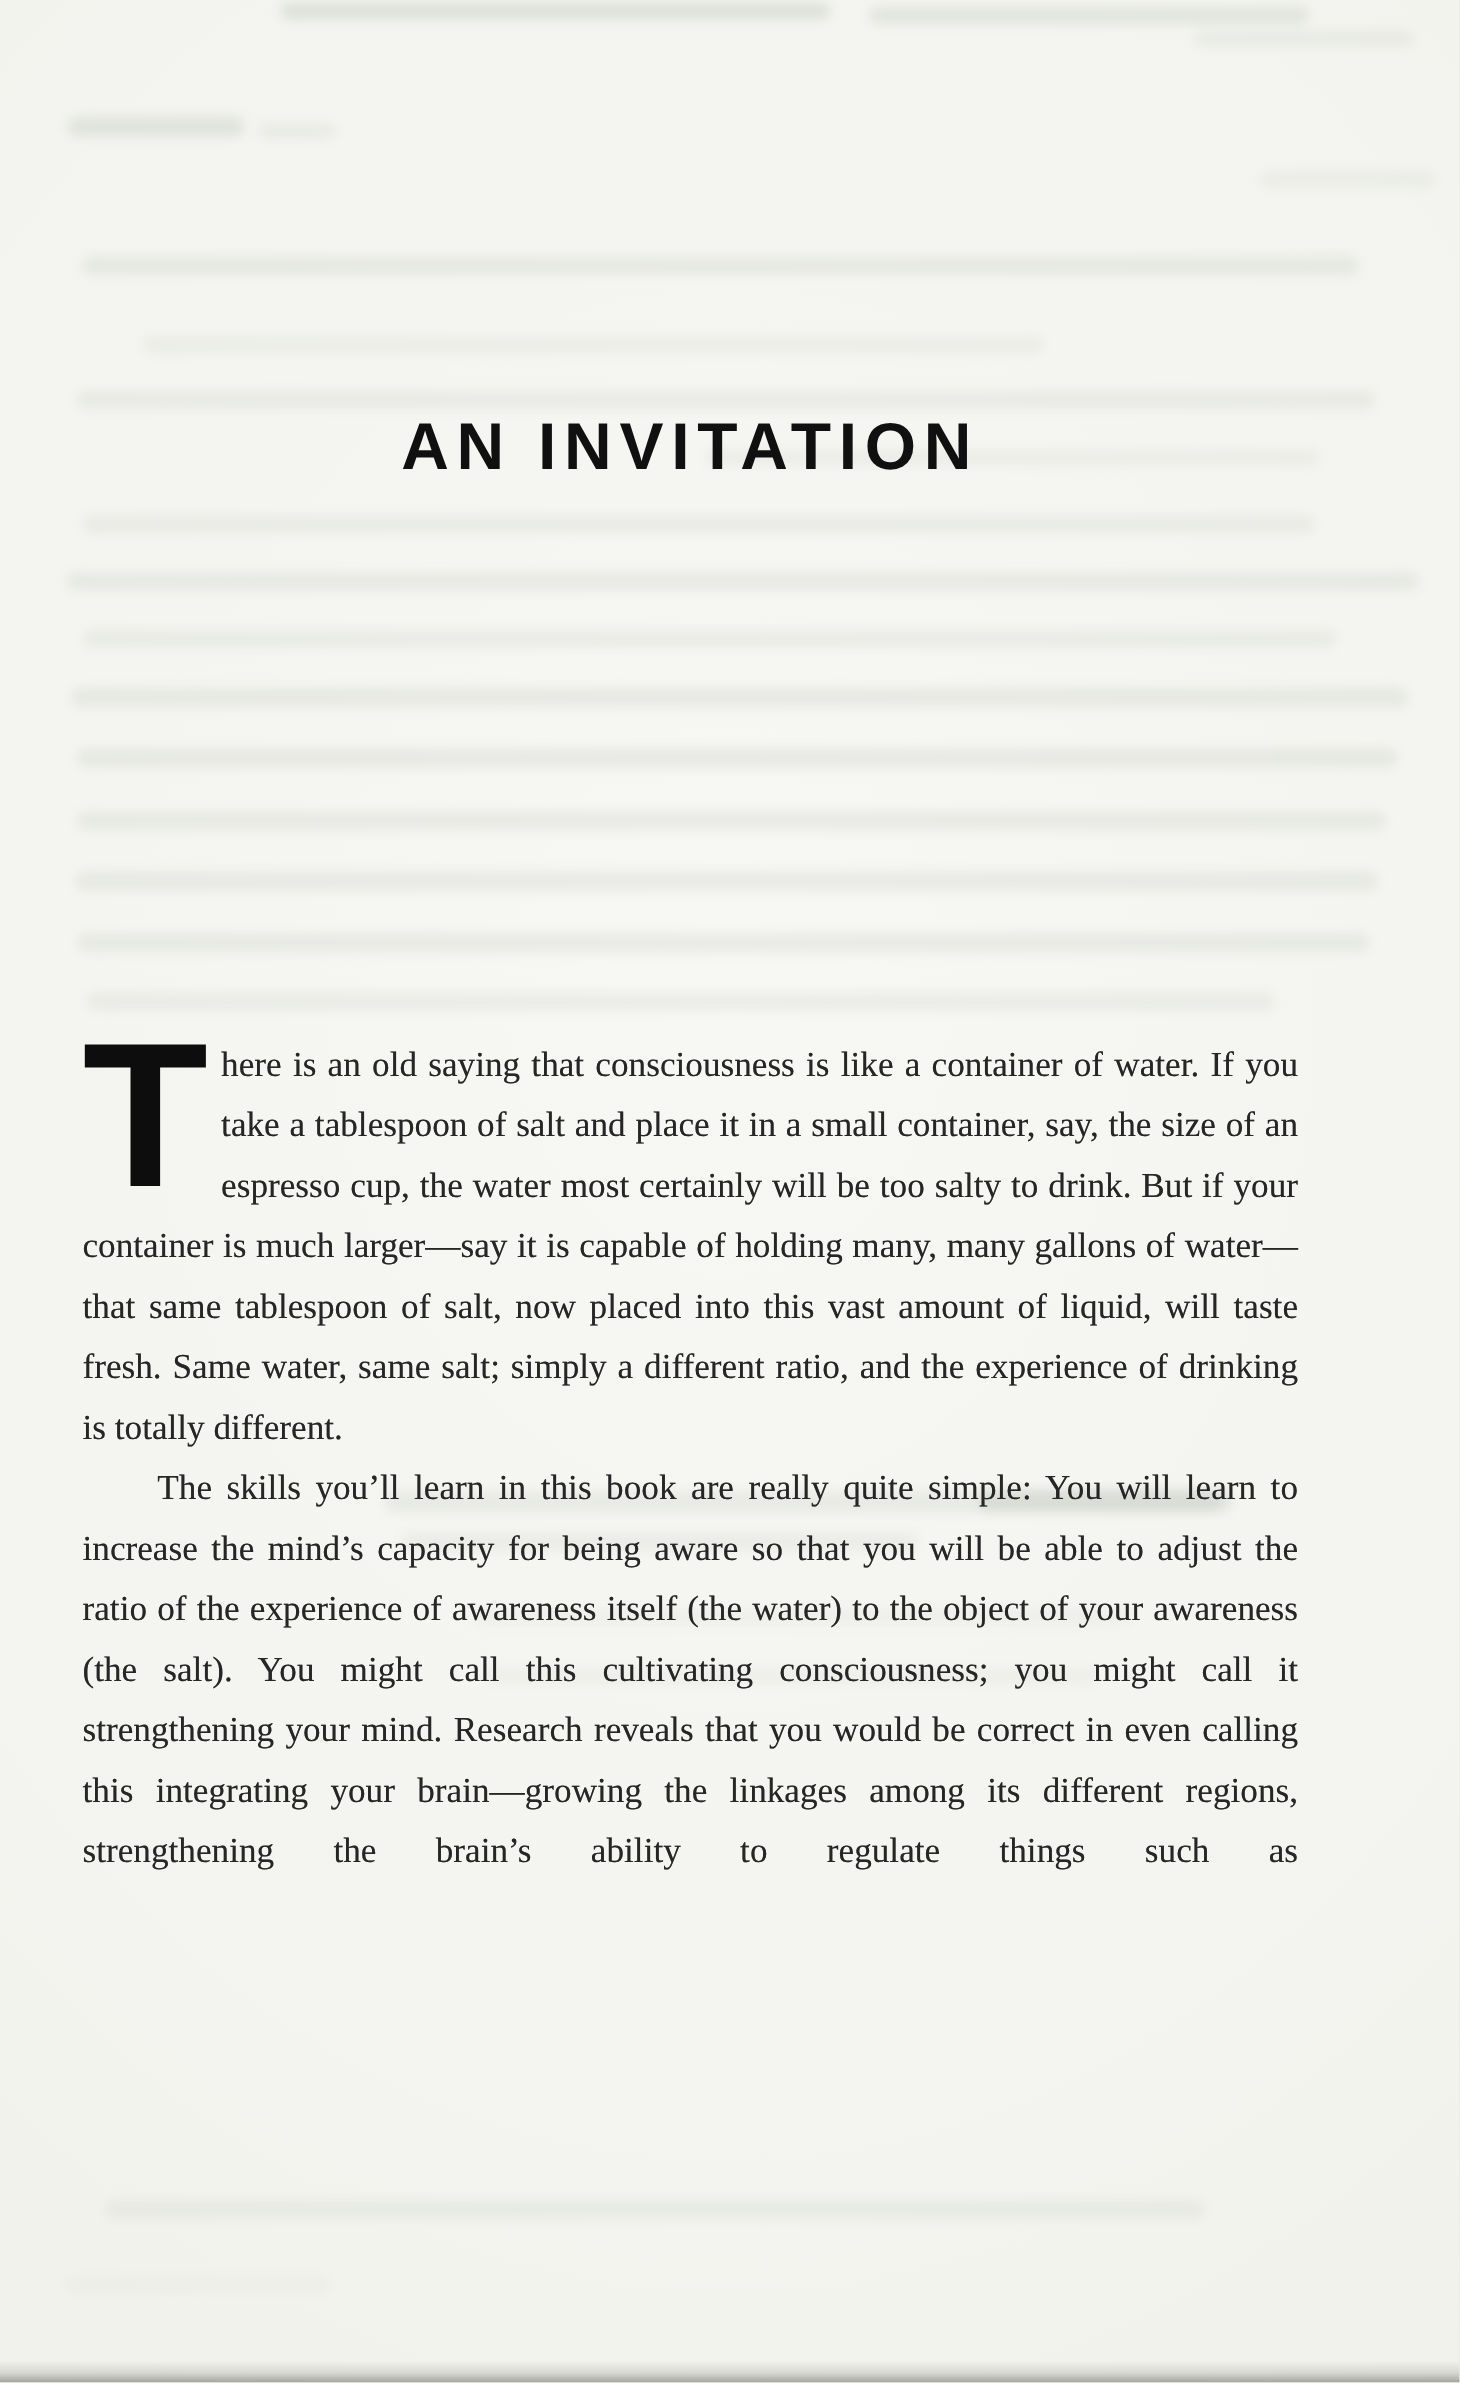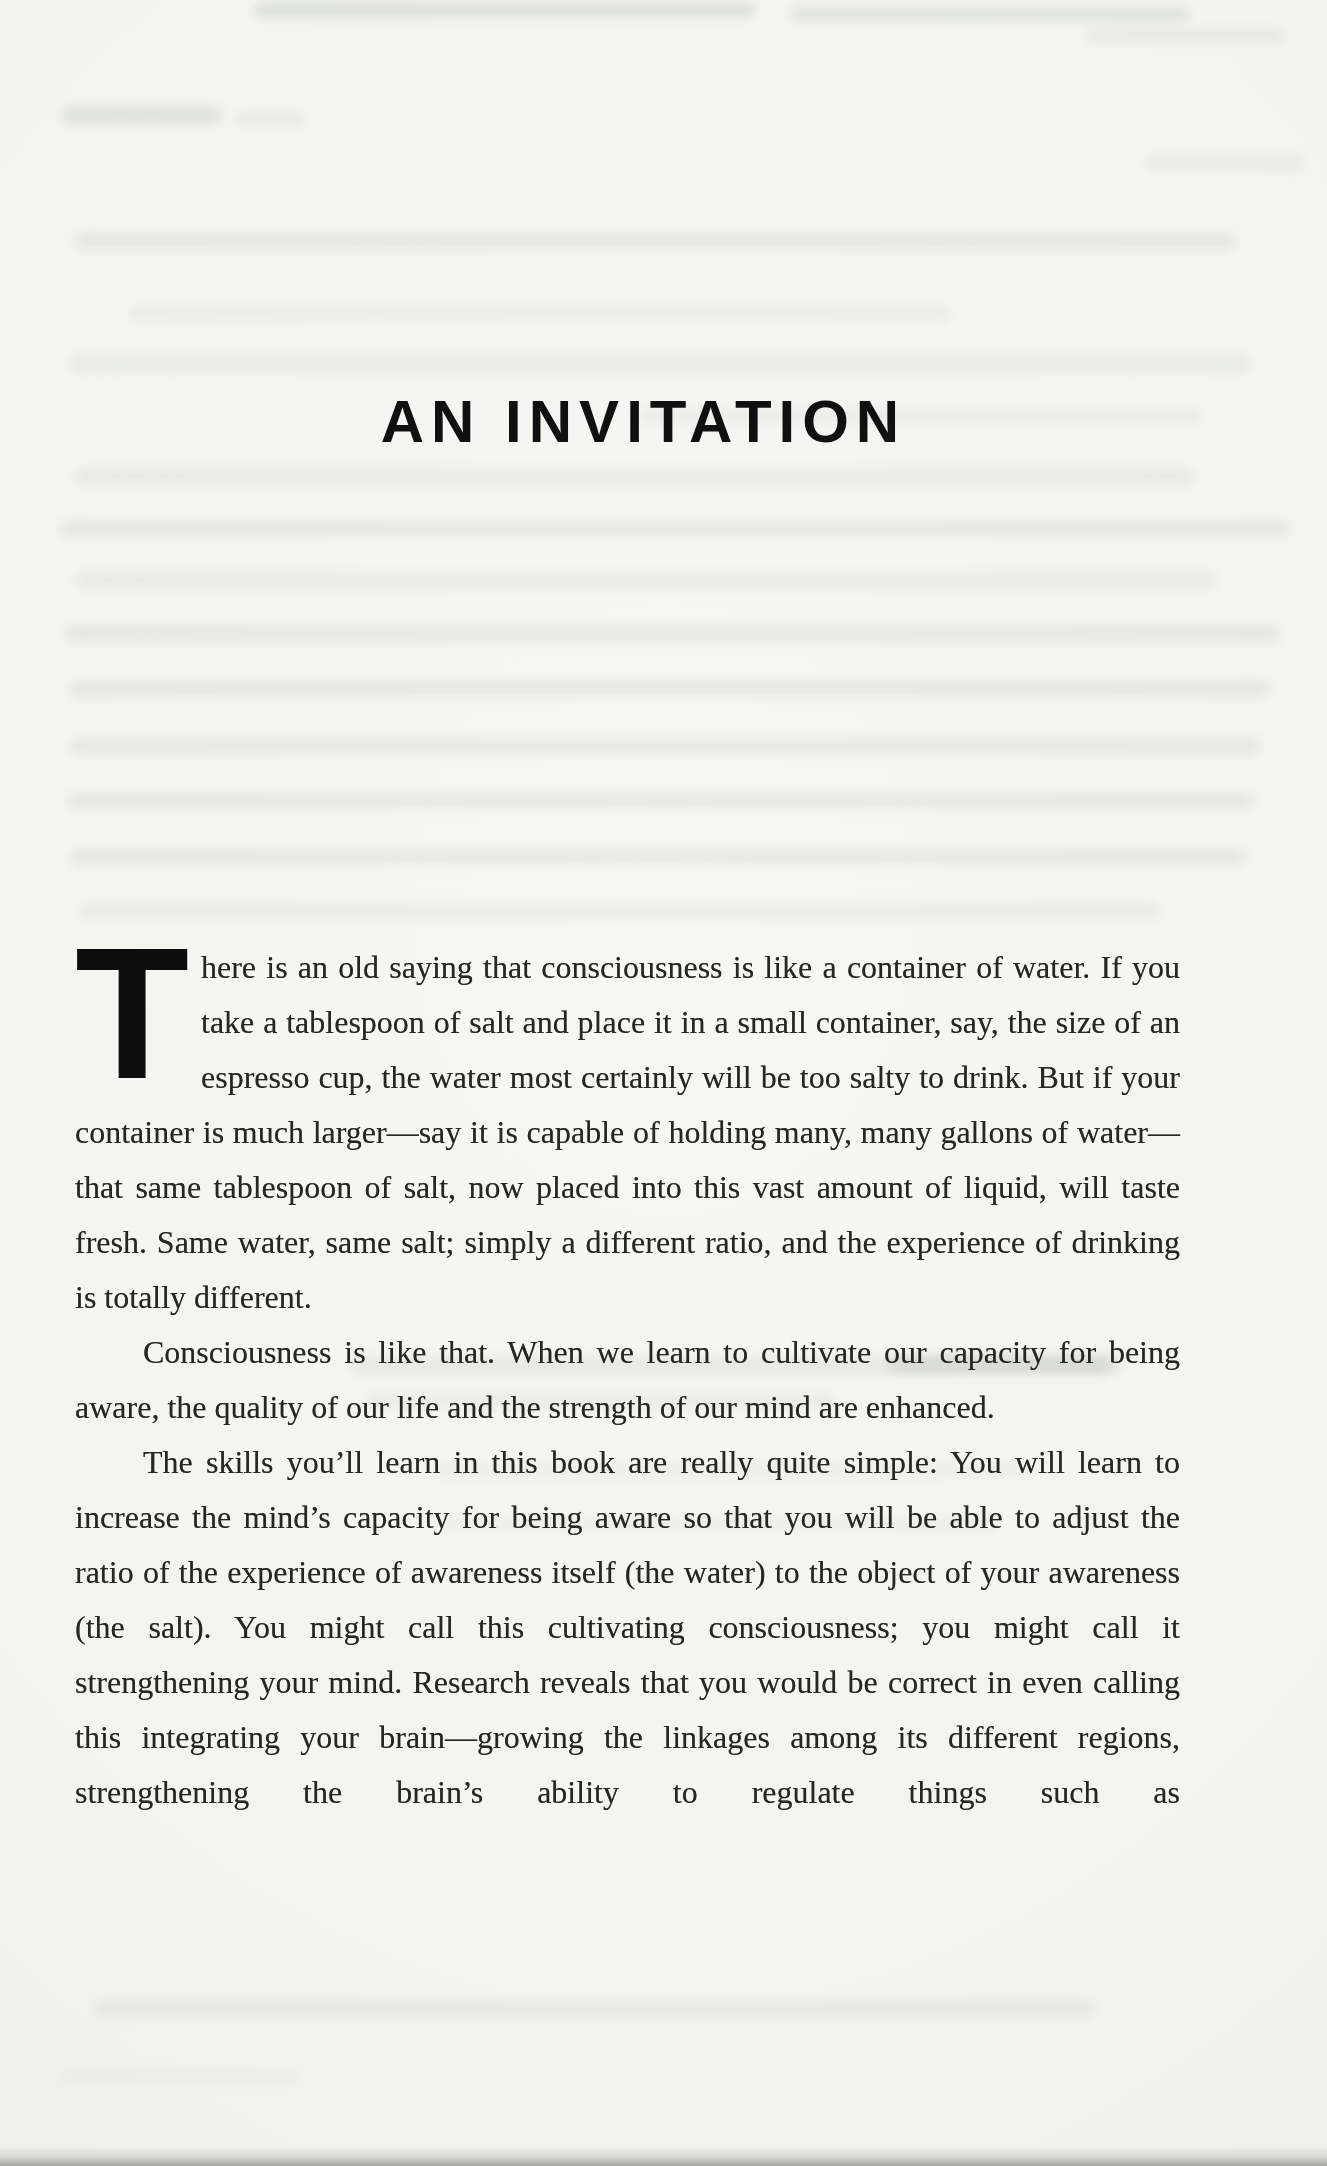--- a/index.html
+++ b/index.html
@@ -21,21 +21,21 @@
   .ghost{
     position:absolute;
     background:#8e968c;
     filter:blur(5px);
     border-radius:8px;
     pointer-events:none;
   }
   .title{
     position:absolute;
     left:75px;top:376px;width:1105px;
-    margin:16px;
+    margin:0;
     text-align:center;
     font-family:"Liberation Sans", sans-serif;
     font-weight:700;
     font-size:60px;
     line-height:1;
     letter-spacing:7px;
     color:var(--title-ink);
     white-space:nowrap;
   }
   .body{
@@ -103,18 +103,17 @@
       <div class="ghost" style="left: 430px; top: 1462px; width: 600px; height: 16px; opacity: 0.06;"></div>
       <div class="ghost" style="left: 440px; top: 1516px; width: 560px; height: 16px; opacity: 0.06;"></div>
       <div class="ghost" style="left: 95px; top: 2000px; width: 1000px; height: 17px; opacity: 0.1;"></div>
       <div class="ghost" style="left: 60px; top: 2070px; width: 240px; height: 14px; opacity: 0.05;"></div>
     </div>
 
   <h1 class="title">AN INVITATION</h1>
 
   <div class="body">
     <p class="para-first"><span class="dropcap">T</span><span>here is an old saying that consciousness is like a container of water. If you take a tablespoon of salt and place it in a small container, say, the size of an espresso cup, the water most certainly will be too salty to drink. But if your container is much larger—say it is capable of holding many, many gallons of water—that same tablespoon of salt, now placed into this vast amount of liquid, will taste fresh. Same water, same salt; simply a different ratio, and the experience of drinking is totally different.</span></p>
-    <p class="para-indent">Consciousness is like that. When we learn to cultivate our capacity for being aware, the quality of our life and the strength of our mind are enhanced.</p>
     <p class="para-indent para-last">The skills you’ll learn in this book are really quite simple: You will learn to increase the mind’s capacity for being aware so that you will be able to adjust the ratio of the experience of awareness itself (the water) to the object of your awareness (the salt). You might call this cultivating consciousness; you might call it strengthening your mind. Research reveals that you would be correct in even calling this integrating your brain—growing the linkages among its different regions, strengthening the brain’s ability to regulate things such as</p>
   </div>
 
   <div class="bottom-edge"></div>
 </div>
 
 </body></html>

